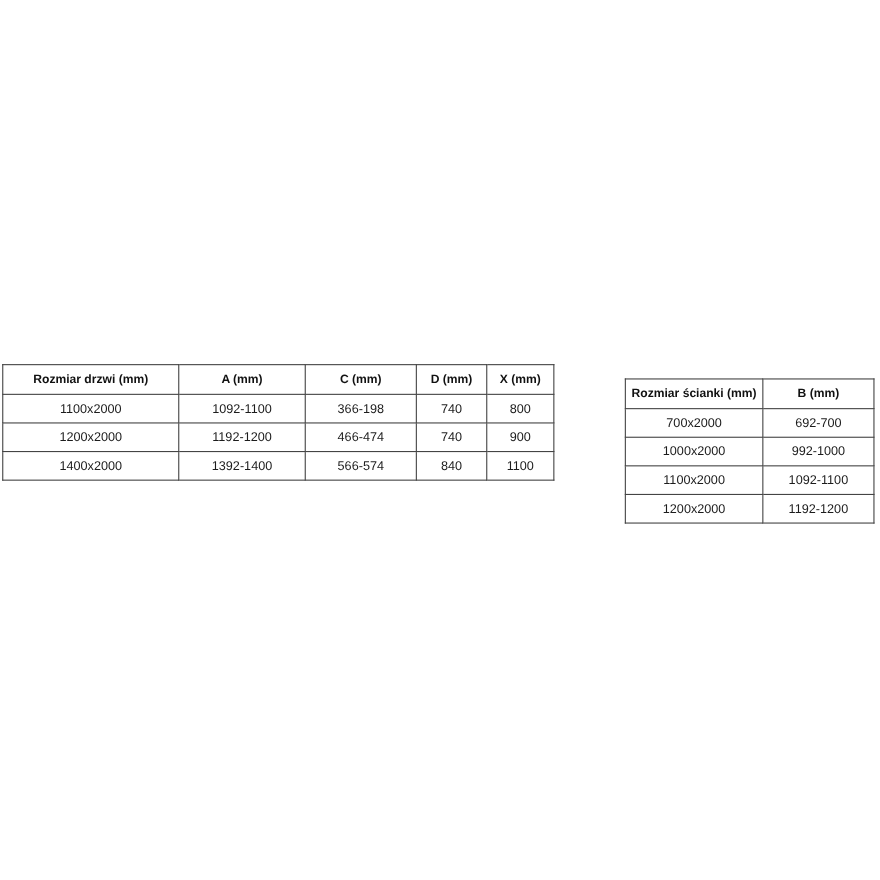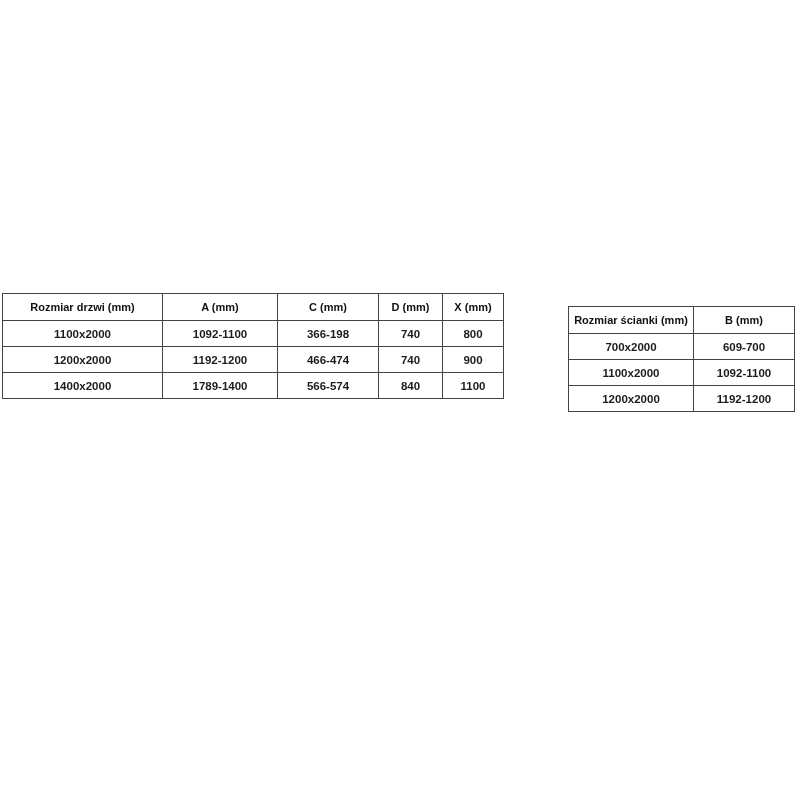--- a/index.html
+++ b/index.html
@@ -15,41 +15,42 @@
     position: relative;
     width: 800px;
     height: 800px;
     overflow: hidden;
   }
   table.spec-table {
     position: absolute;
     border-collapse: collapse;
     table-layout: fixed;
     background: var(--page-bg, #ffffff);
+    margin-top: 38px;
   }
   #door-size-table { left: 2px;  top: 293px; width: 501px; }
   #wall-size-table { left: 568px; top: 306px; width: 226px; }
   .spec-table th, .spec-table td {
     border: 1px solid var(--border-color, #444444);
     text-align: center;
     vertical-align: middle;
     padding: 0 2px;
     white-space: nowrap;
     overflow: hidden;
   }
   .spec-table th {
     height: 27px;
     font-size: 11px;
     font-weight: bold;
     color: var(--header-text-color, #111111);
   }
   .spec-table td {
     height: 26px;
     font-size: 11.5px;
-    font-weight: bold;
+    font-weight: normal;
     color: var(--cell-text-color, #1c1c1c);
   }
 </style>
 </head>
 <body>
 
 <div class="canvas">
 
   <table id="door-size-table" class="spec-table">
     <colgroup>
@@ -78,21 +79,21 @@
         </tr>
         <tr>
           <td>1200x2000</td>
           <td>1192-1200</td>
           <td>466-474</td>
           <td>740</td>
           <td>900</td>
         </tr>
         <tr>
           <td>1400x2000</td>
-          <td>1789-1400</td>
+          <td>1392-1400</td>
           <td>566-574</td>
           <td>840</td>
           <td>1100</td>
         </tr>
       </tbody>
     </table>
 
   <table id="wall-size-table" class="spec-table">
     <colgroup>
       <col style="width:125px">
@@ -100,21 +101,25 @@
     </colgroup>
   <thead>
         <tr>
           <th>Rozmiar ścianki (mm)</th>
           <th>B (mm)</th>
         </tr>
       </thead>
       <tbody>
         <tr>
           <td>700x2000</td>
-          <td>609-700</td>
+          <td>692-700</td>
+        </tr>
+        <tr>
+          <td>1000x2000</td>
+          <td>992-1000</td>
         </tr>
         <tr>
           <td>1100x2000</td>
           <td>1092-1100</td>
         </tr>
         <tr>
           <td>1200x2000</td>
           <td>1192-1200</td>
         </tr>
       </tbody>

